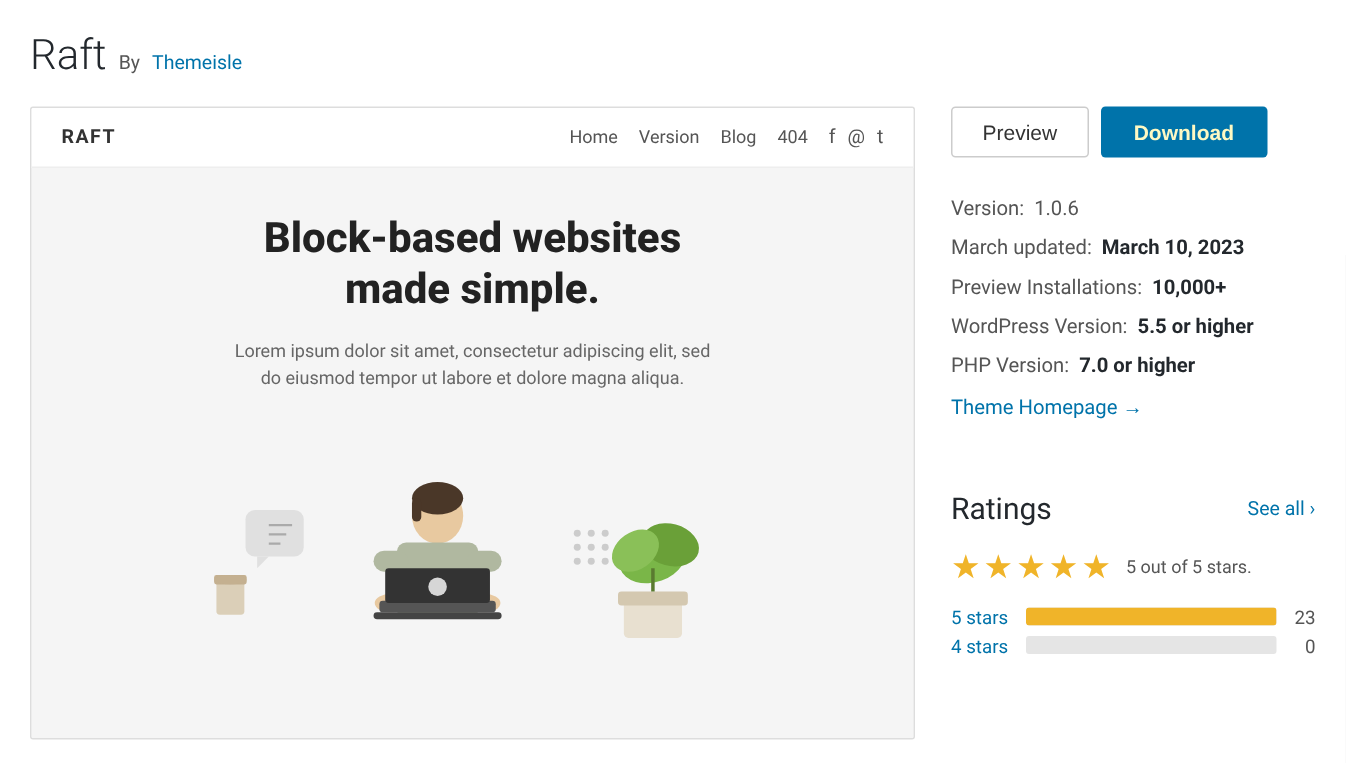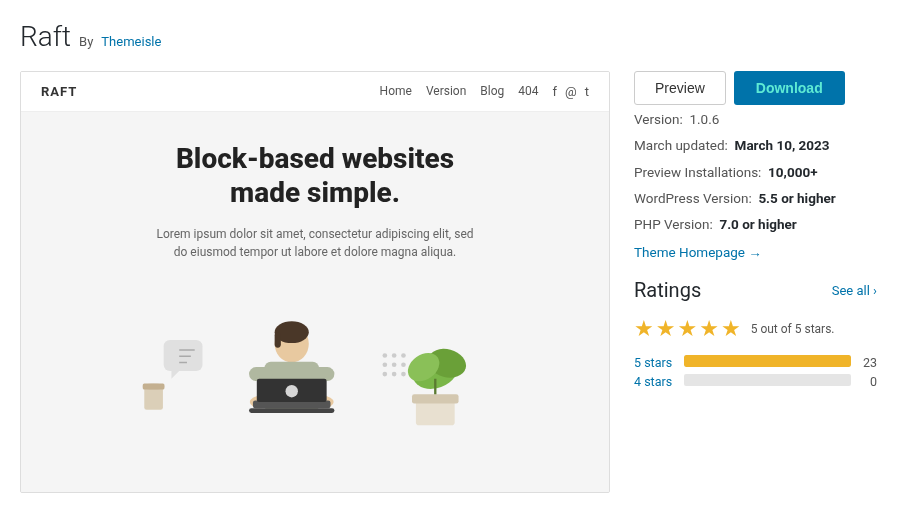--- a/index.html
+++ b/index.html
@@ -151,44 +151,44 @@
     .right-panel {
       flex: 1;
       display: flex;
       flex-direction: column;
       gap: 0;
     }
 
     .action-buttons {
       display: flex;
       gap: 8px;
-      margin-bottom: 4px;
+      margin-bottom: 24px;
     }
     .btn-preview {
       padding: 8px 20px;
       border: 1px solid #ccc;
       background: #fff;
       color: #333;
       font-size: 14px;
       border-radius: 3px;
       cursor: pointer;
     }
     .btn-download {
       padding: 8px 22px;
       background: #0073aa;
-      color: #5eead4;
+      color: #fef9c3;
       border: none;
       font-size: 14px;
       border-radius: 3px;
       cursor: pointer;
       font-weight: 600;
     }
 
     .meta-section {
-      margin-bottom: 8px;
+      margin-bottom: 37px;
     }
     .meta-row {
       font-size: 13.5px;
       color: #555;
       margin-bottom: 6px;
       line-height: 1.5;
     }
     .meta-row strong {
       color: #23282d;
       font-weight: 700;

